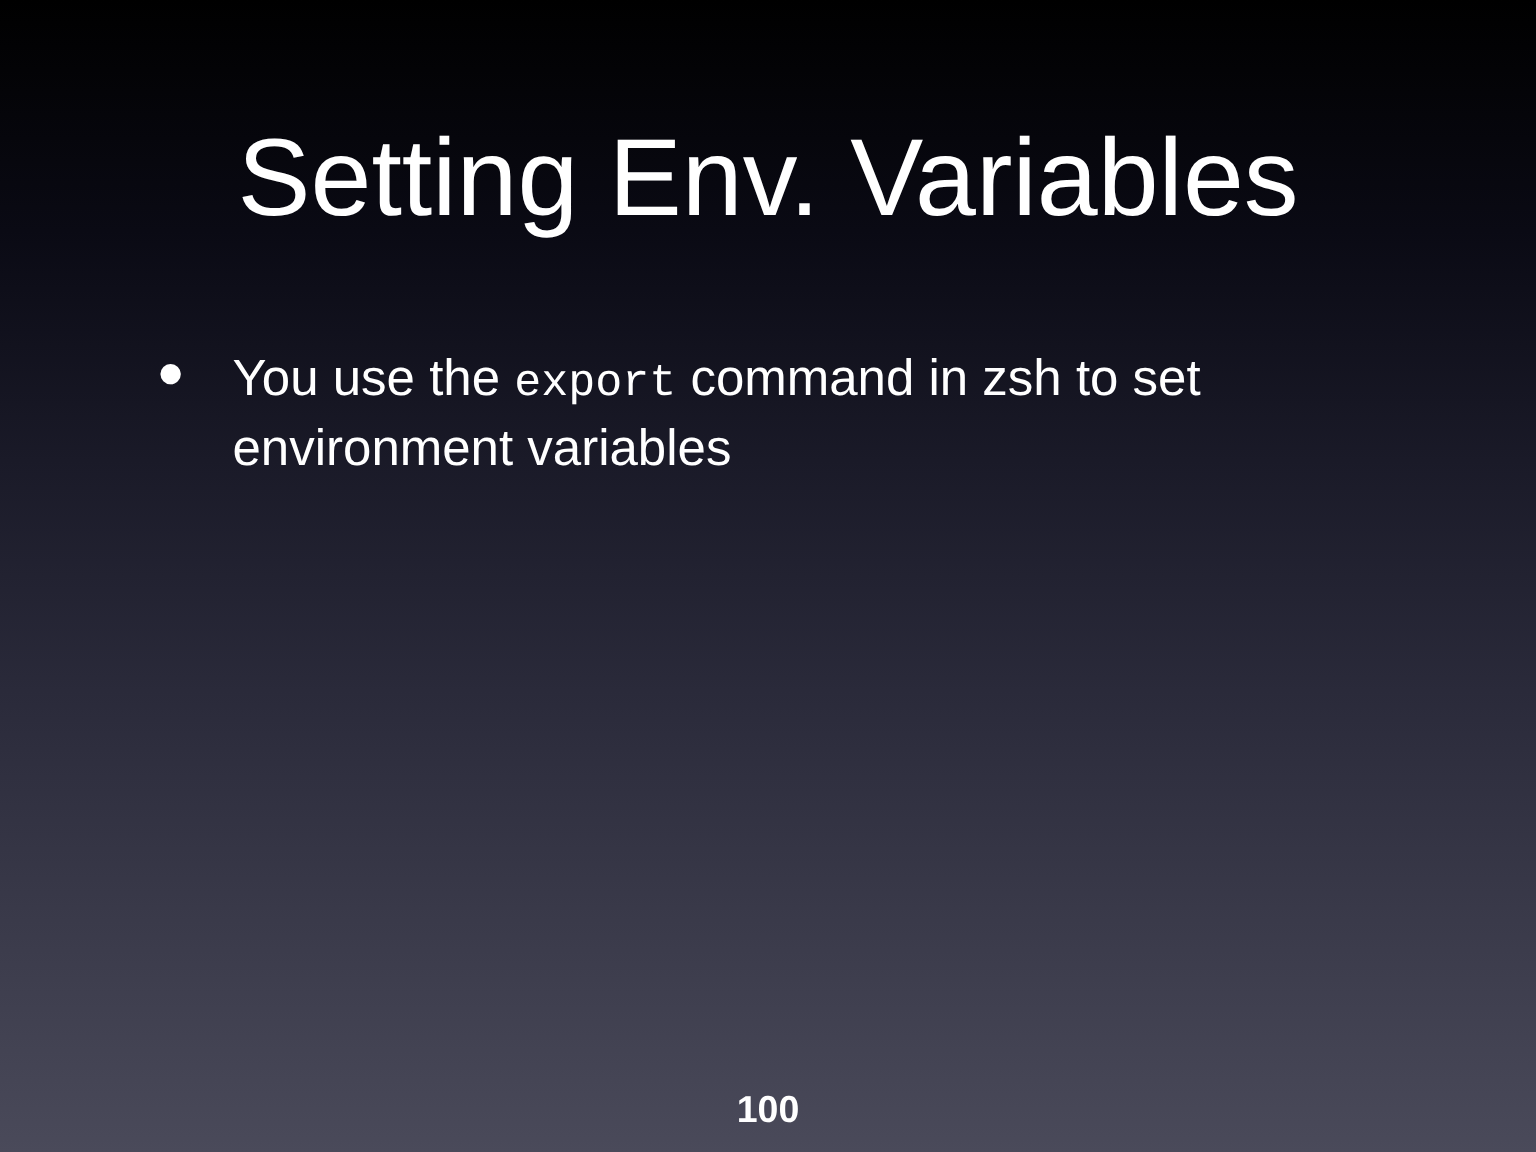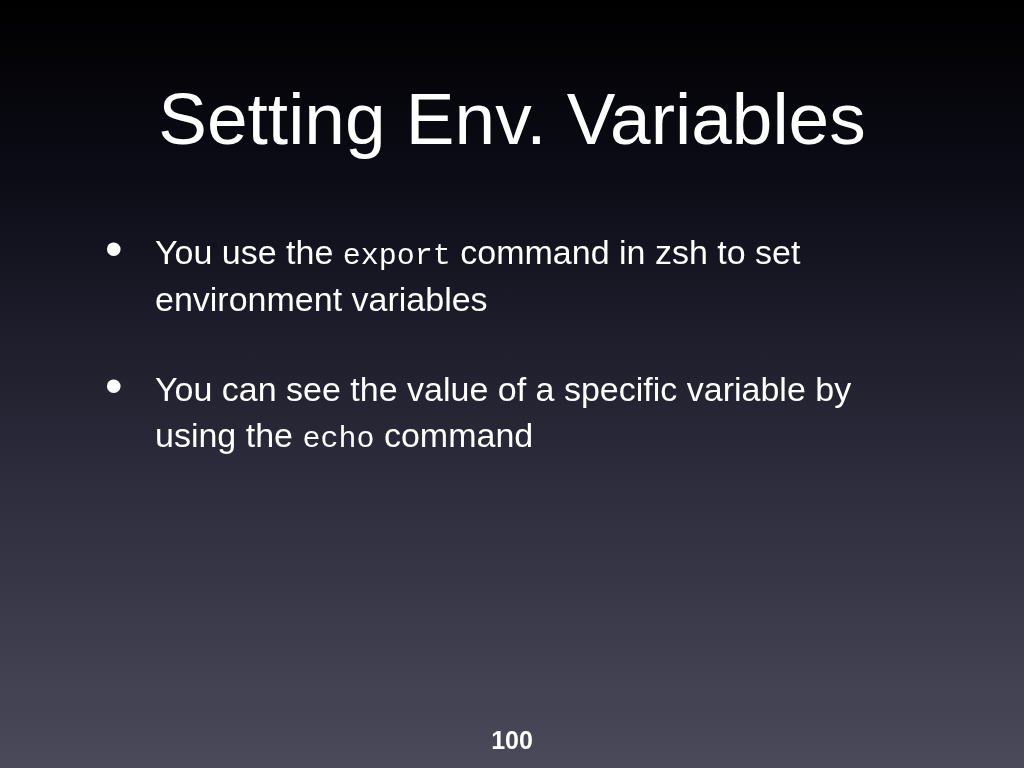--- a/index.html
+++ b/index.html
@@ -67,19 +67,16 @@
 </head>
 <body>
 
 <div class="slide">
   <h1 class="title">Setting Env. Variables</h1>
 
   <ul class="bullets">
     <li class="bullet-item">
       <span>You use the </span><span class="code-inline">export</span><span> command in zsh to set environment variables</span>
     </li>
-    <li class="bullet-item">
-      <span>You can see the value of a specific variable by using the </span><span class="code-inline">echo</span><span> command</span>
-    </li>
   </ul>
 
   <div class="page-number">100</div>
 </div>
 
 </body></html>

